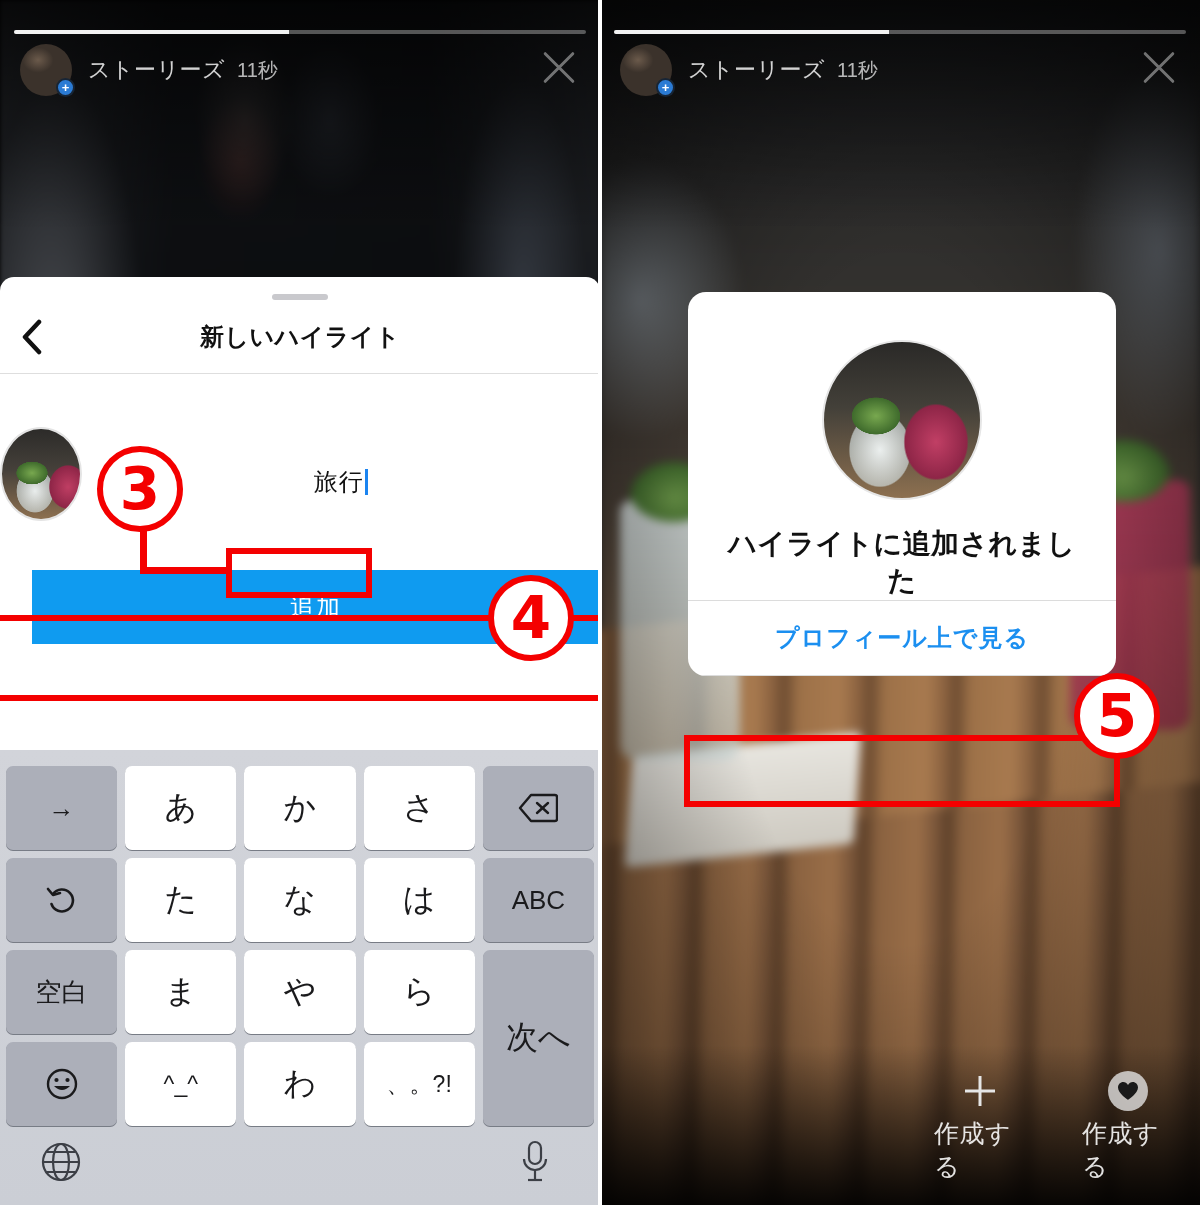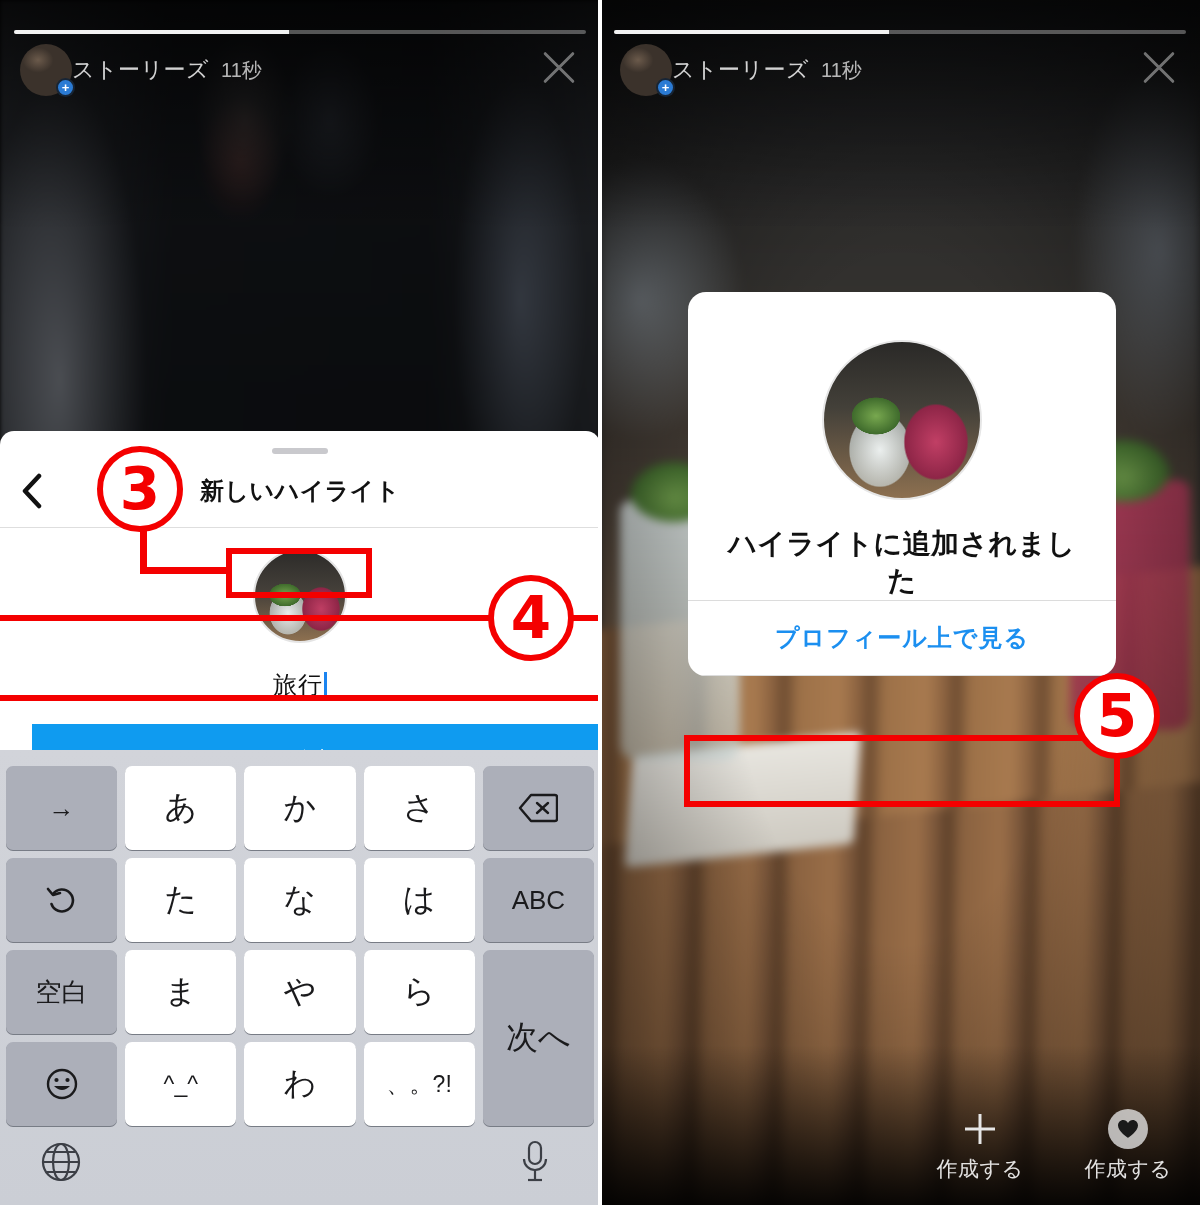--- a/index.html
+++ b/index.html
@@ -116,55 +116,55 @@
       radial-gradient(ellipse 20px 22px at 34px 30px, #e9e3dc, #b7ada3 70%),
       linear-gradient(160deg, #cfc6bc, #6b5d51);
     filter: blur(.6px);
   }
   .avatar-plus {
     position: absolute; right: -3px; bottom: -1px; width: 19px; height: 19px;
     border-radius: 50%; background: #2b7bd4; border: 2px solid rgba(20,22,26,.85);
     color: #fff; font-size: 13px; line-height: 15px; text-align: center; font-weight: 700;
   }
   .story-label {
-    color: rgba(255,255,255,.82); font-size: 22px; letter-spacing: .5px;
+    margin-left: 16px; color: rgba(255,255,255,.82); font-size: 22px; letter-spacing: .5px;
   }
   .story-time { margin-left: 12px; color: rgba(255,255,255,.70); font-size: 20px; }
   .close-x {
     position: absolute; right: 18px; top: 44px; width: 46px; height: 46px;
     opacity: .42;
   }
   .close-x::before, .close-x::after {
     content: ""; position: absolute; left: 2px; top: 22px; width: 42px; height: 3px;
     background: #fff; border-radius: 2px;
   }
   .close-x::before { transform: rotate(45deg); }
   .close-x::after  { transform: rotate(-45deg); }
 
   
   .sheet {
-    position: absolute; left: 0; bottom: 0; width: 600px; height: 774px;
+    position: absolute; left: 0; bottom: 0; width: 600px; height: 928px;
     background: #fff; border-radius: 14px 14px 0 0; overflow: hidden;
   }
   .sheet-grabber {
     width: 56px; height: 6px; border-radius: 3px; background: #c9c9cd;
     margin: 17px auto 0;
   }
   .sheet-navbar {
     position: relative; height: 74px; display: flex; align-items: center;
     justify-content: center; border-bottom: 1px solid #dedede;
   }
   .back-chevron {
     position: absolute; left: 14px; top: 50%; transform: translateY(-50%);
     width: 36px; height: 36px; display: flex; align-items: center; justify-content: center;
   }
   .sheet-title { font-size: 24px; font-weight: 700; color: #111; letter-spacing: .5px; }
 
   .cover-area {
-    position: relative; height: 196px; display: flex; flex-direction: column;
+    position: relative; height: 196px; display: flex; flex-direction: row;
     align-items: center; justify-content: center;
   }
   .cover-photo {
     width: 94px; height: 94px; border-radius: 50%; border: 2px solid #e4e4e4;
     overflow: hidden; margin-top: 4px;
     background:
       radial-gradient(ellipse 22px 16px at 30px 44px, #78a84f, #3f6b2c 70%, rgba(0,0,0,0) 72%),
       radial-gradient(ellipse 26px 30px at 66px 58px, #bf3e63, #8e2547 70%, rgba(0,0,0,0) 74%),
       radial-gradient(ellipse 24px 28px at 33px 62px, rgba(240,245,245,.95), rgba(205,215,215,.7) 75%, rgba(0,0,0,0) 78%),
       linear-gradient(180deg, #2c2b29 0%, #45403a 45%, #8d7050 100%);
@@ -244,21 +244,21 @@
   
   .story-toolbar {
     position: absolute; right: 26px; bottom: 22px; display: flex; gap: 56px;
     align-items: flex-start;
   }
   .tool {
     display: flex; flex-direction: column; align-items: center; width: 92px;
     color: rgba(255,255,255,.88);
   }
   .tool-glyph { height: 44px; display: flex; align-items: center; justify-content: center; }
-  .tool-label { font-size: 21px; margin-top: 4px; letter-spacing: .5px; }
+  .tool-label { font-size: 25px; margin-top: 4px; letter-spacing: .5px; }
   .heart-circle {
     width: 40px; height: 40px; border-radius: 50%; background: rgba(230,230,230,.78);
     display: flex; align-items: center; justify-content: center;
   }
 
   
   .anno { position: absolute; z-index: 50; pointer-events: none; }
   .anno-box { border: 6px solid #f40000; background: transparent; }
   .anno-line { background: #f40000; }
   .step {

